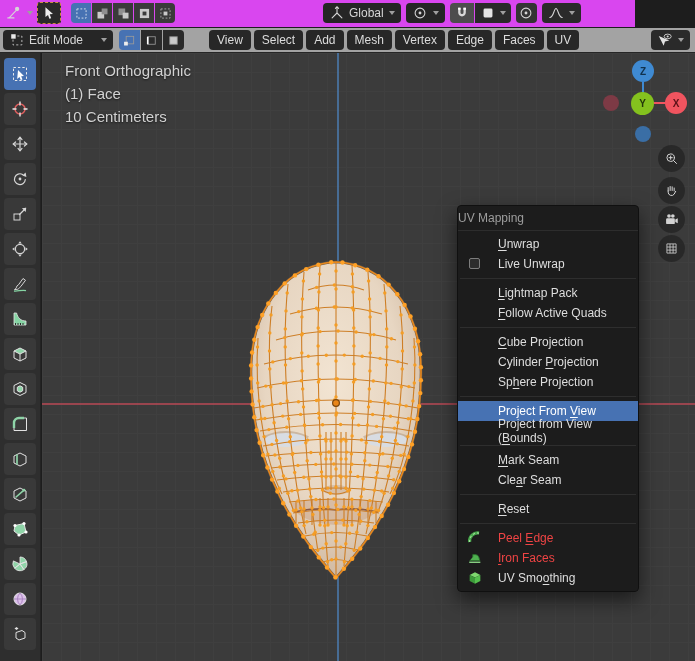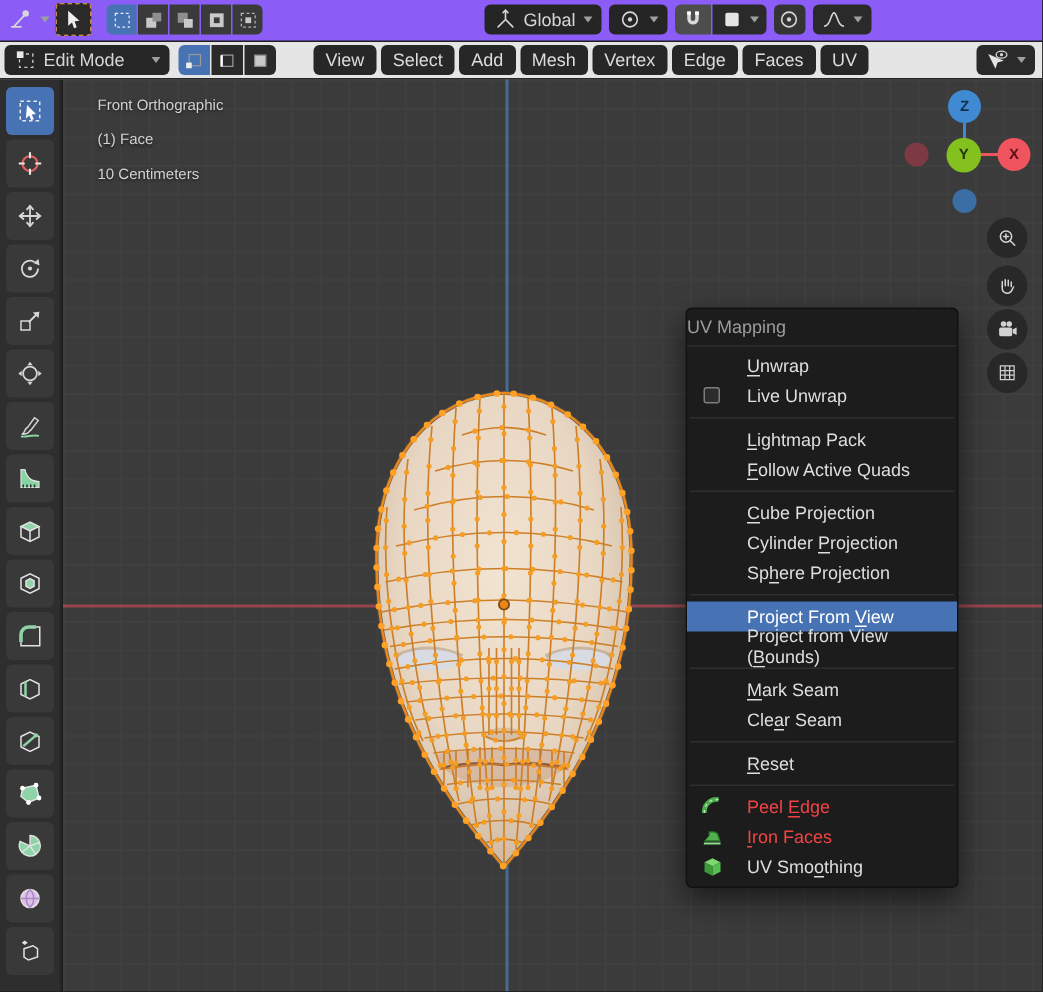--- a/index.html
+++ b/index.html
@@ -1,22 +1,22 @@
 <!DOCTYPE html>
 <html><head>
 <meta charset="utf-8">
 <style>
   html,body{margin:0;padding:0;background:#1d1d1d;}
   #app{position:relative;width:695px;height:661px;background:#1d1d1d;overflow:hidden;
        font-family:"Liberation Sans",sans-serif;color:#d6d6d6;font-size:12px;-webkit-font-smoothing:antialiased;}
   svg{display:block}
 
   
-  .row1{position:absolute;left:0;top:0;width:695px;height:27px;background:#8b5cf6;border-bottom:1px solid #1e1e1e;}
-  .row2{position:absolute;left:0;top:28px;width:695px;height:24px;background:#e5e5e5;border-bottom:1px solid #262626;}
+  .row1{position:absolute;left:0;top:0;width:635px;height:27px;background:#d946ef;border-bottom:1px solid #1e1e1e;}
+  .row2{position:absolute;left:0;top:28px;width:695px;height:24px;background:#a3a3a3;border-bottom:1px solid #262626;}
   .abs{position:absolute;}
   .dd{display:flex;align-items:center;gap:4px;background:#252525;border-radius:4px;height:20px;padding:0 6px;box-sizing:border-box;}
   .chev{width:0;height:0;border-left:3.5px solid transparent;border-right:3.5px solid transparent;border-top:4px solid #9f9f9f;margin-left:1px;}
   .ibtn{width:21px;height:20px;background:#3a3a3a;display:flex;align-items:center;justify-content:center;box-sizing:border-box;}
   .grp{display:flex;gap:1px;}
   .grp .ibtn:first-child{border-radius:4px 0 0 4px;}
   .grp .ibtn:last-child{border-radius:0 4px 4px 0;}
   .ibtn.active{background:#4772b3;}
   .tool-active-btn{width:24px;height:22px;border:1.5px dashed #c98a3c;border-radius:3px;background:#2a2a2a;
       display:flex;align-items:center;justify-content:center;box-sizing:border-box;}
@@ -33,21 +33,21 @@
   
   .viewport{position:absolute;left:42px;top:53px;width:653px;height:608px;background-color:#3b3b3b;
     background-image:
       linear-gradient(to right,#3f3f3f 1px,transparent 1px),
       linear-gradient(to bottom,#3f3f3f 1px,transparent 1px),
       linear-gradient(to right,#363636 1px,transparent 1px),
       linear-gradient(to bottom,#363636 1px,transparent 1px);
     background-size:19px 19px,19px 19px,95px 95px,95px 95px;}
   .axis-x{position:absolute;left:0;top:350px;width:653px;height:2px;background:rgba(170,72,82,.85);}
   .axis-z{position:absolute;left:295px;top:0;width:2px;height:608px;background:rgba(74,118,165,.85);}
-  .overlay-text{position:absolute;left:23px;top:6px;line-height:23px;font-size:10px;color:#d2d2d2;text-shadow:0 1px 2px rgba(0,0,0,.6);}
+  .overlay-text{position:absolute;left:23px;top:6px;line-height:23px;font-size:15px;color:#d2d2d2;text-shadow:0 1px 2px rgba(0,0,0,.6);}
   #headmesh{position:absolute;left:188px;top:197px;}
 
   
   .gizmo{position:absolute;left:540px;top:0;width:113px;height:100px;}
   .ball{position:absolute;border-radius:50%;display:flex;align-items:center;justify-content:center;
         font-size:10px;font-weight:bold;}
   .nav-btn{position:absolute;left:616px;width:27px;height:27px;border-radius:50%;background:rgba(38,38,38,.85);
         display:flex;align-items:center;justify-content:center;}
 
   

